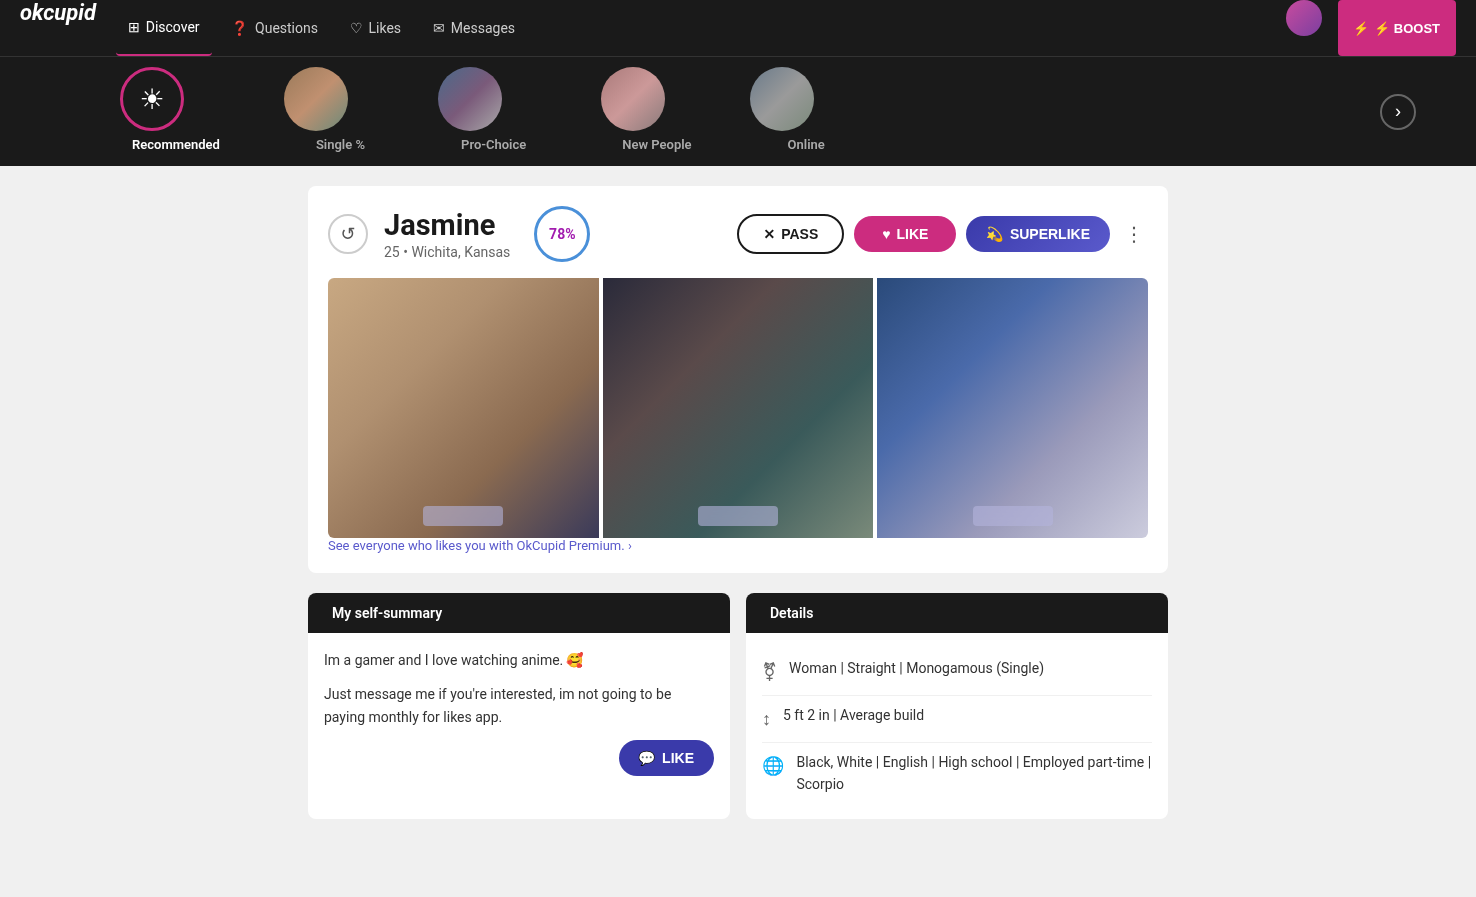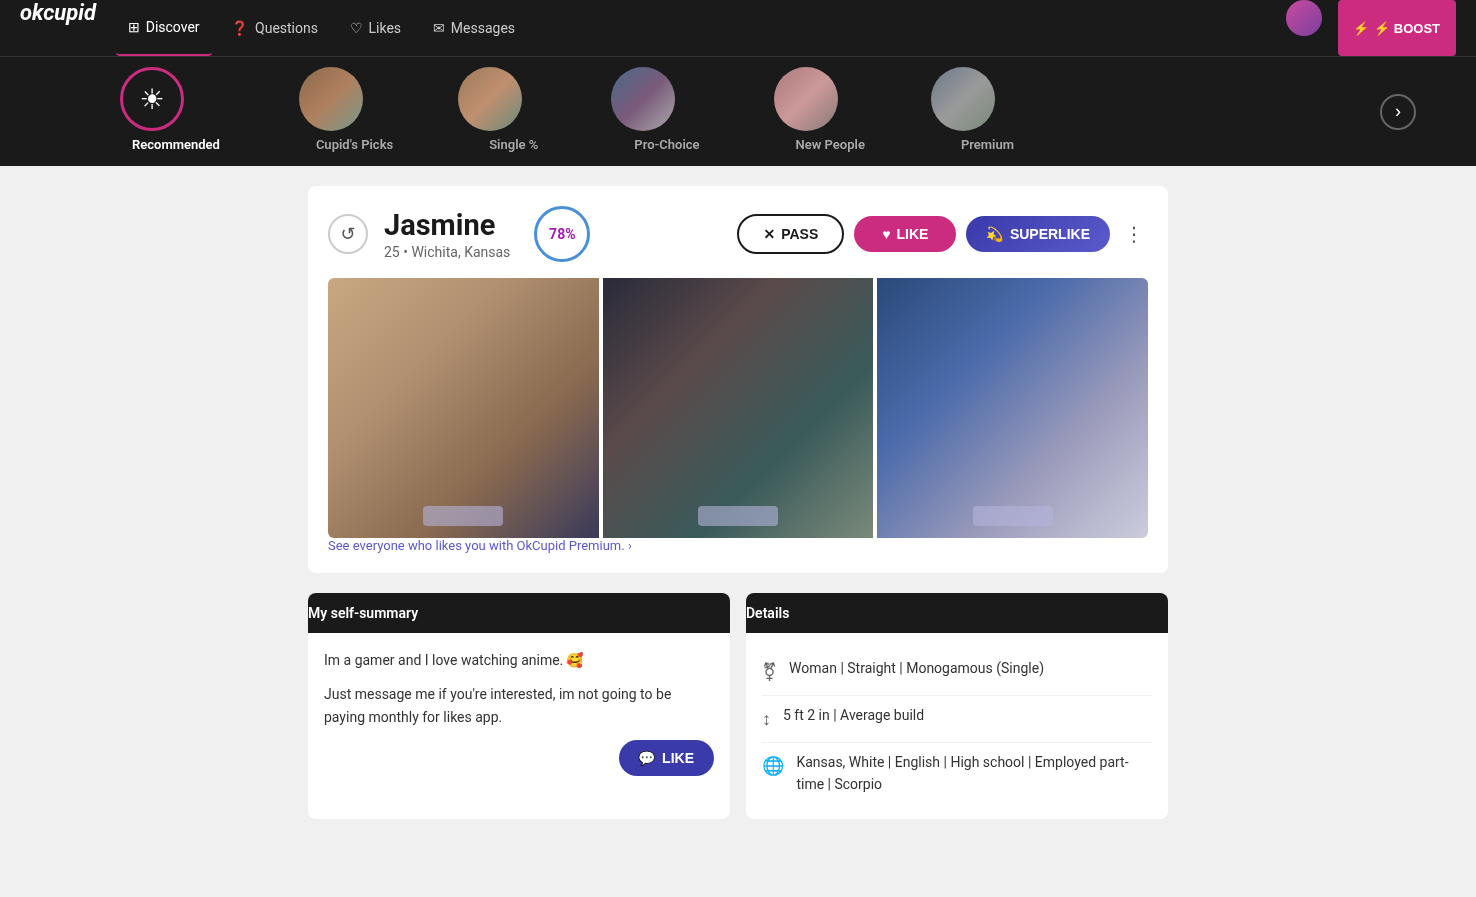--- a/index.html
+++ b/index.html
@@ -292,21 +292,21 @@
       margin-top: 0;
     }
     .section-card {
       background: white;
       border-radius: 8px;
       overflow: hidden;
     }
     .section-header {
       background: #1a1a1a;
       color: white;
-      padding: 12px 0;
+      padding: 12px 24px;
       font-size: 14px;
       font-weight: 600;
     }
     .section-body {
       padding: 16px;
       font-size: 14px;
       color: #333;
       line-height: 1.6;
     }
     .section-body p + p { margin-top: 12px; }
@@ -368,38 +368,34 @@
 </nav>
 
 <div class="category-bar">
   <div class="category-item active">
     <div class="category-thumb recommended">
       <span class="sun-icon">☀</span>
     </div>
     <span class="category-label">Recommended</span>
   </div>
   <div class="category-item">
-    <div class="category-thumb blur-bg"></div>
-    <span class="category-label">Cupid's Picks</span>
-  </div>
-  <div class="category-item">
     <div class="category-thumb blur-bg2"></div>
     <span class="category-label">Single %</span>
   </div>
   <div class="category-item">
     <div class="category-thumb blur-bg3"></div>
     <span class="category-label">Pro-Choice</span>
   </div>
   <div class="category-item">
     <div class="category-thumb blur-bg5"></div>
     <span class="category-label">New People</span>
   </div>
   <div class="category-item">
     <div class="category-thumb blur-bg6"></div>
-    <span class="category-label">Premium</span>
+    <span class="category-label">Online</span>
   </div>
   <button class="category-next">›</button>
 </div>
 
 <div class="main-content">
 
   <div class="profile-card">
     <div class="profile-header">
       <button class="undo-btn">↺</button>
       <div>
@@ -466,20 +462,20 @@
           <li>
             <span class="detail-icon">⚧</span>
             <span>Woman | Straight | Monogamous (Single)</span>
           </li>
           <li>
             <span class="detail-icon">↕</span>
             <span>5 ft 2 in | Average build</span>
           </li>
           <li>
             <span class="detail-icon">🌐</span>
-            <span>Kansas, White | English | High school | Employed part-time | Scorpio</span>
+            <span>Black, White | English | High school | Employed part-time | Scorpio</span>
           </li>
         </ul>
       </div>
     </div>
 
   </div>
 </div>
 
 </body></html>

